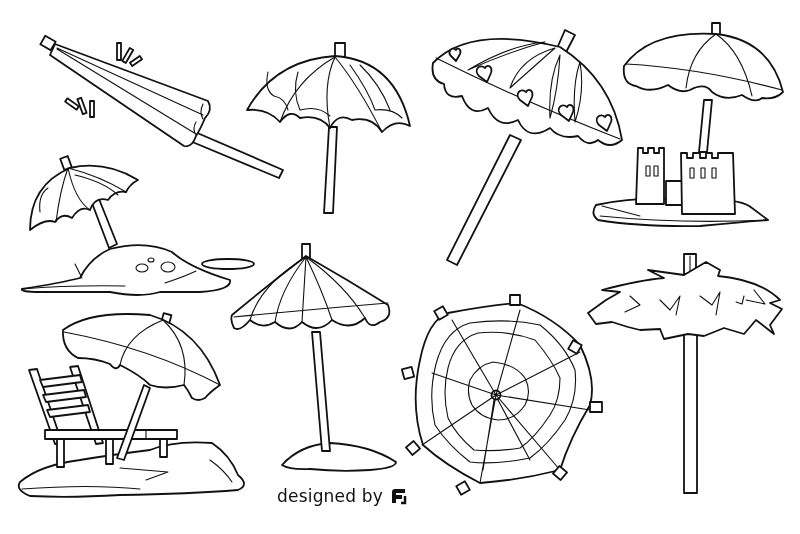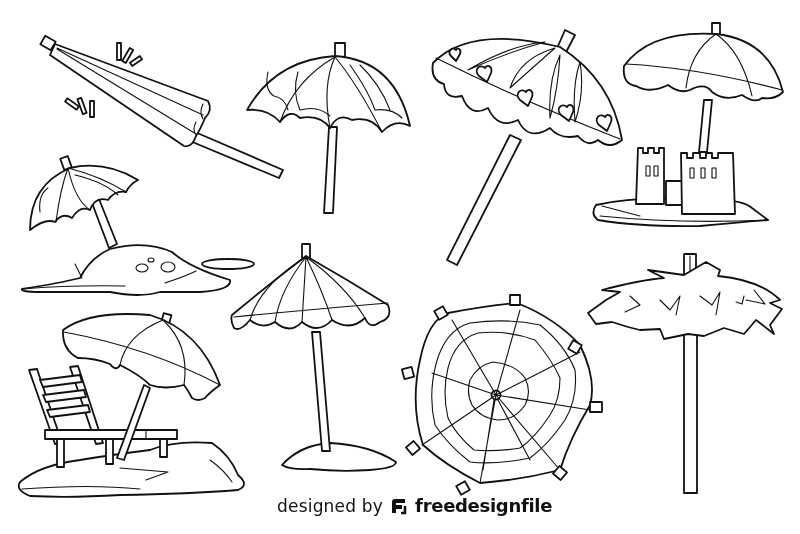--- a/index.html
+++ b/index.html
@@ -3,21 +3,21 @@
 <meta charset="utf-8">
 <style>
   html, body { margin: 0; padding: 0; background: #ffffff; }
   body { width: 800px; height: 534px; position: relative; overflow: hidden; }
   .canvas { position: absolute; left: 0; top: 0; width: 800px; height: 534px; }
   .canvas svg { position: absolute; left: 0; top: 0; }
   .art { fill: #ffffff; stroke: #111111; stroke-width: 1.8; stroke-linejoin: round; stroke-linecap: round; }
   .thin { fill: none; stroke: #111111; stroke-width: 1.1; stroke-linecap: round; stroke-linejoin: round; }
   .credit {
     position: absolute; left: 277px; top: 486px; height: 30px;
-    display: flex; align-items: flex-end; gap: 6px;
+    display: flex; align-items: flex-start; gap: 6px;
     font-family: "DejaVu Sans", sans-serif; color: #111111;
   }
   .credit .prefix { font-size: 17px; letter-spacing: 0.2px; }
   .credit .logo { width: 20px; height: 20px; display: inline-block; }
   .credit .brand { font-size: 18px; font-weight: bold; letter-spacing: -0.3px; }
 </style>
 </head>
 <body>
 
 <div class="canvas">
@@ -139,14 +139,13 @@
 
 </svg>
 </div>
 
 <div class="credit">
   <span class="prefix">designed by</span>
   <svg class="logo" viewBox="0 0 20 20">
     <path d="M3,17 L3,6 Q3,3 6,3 L16,3 L16,7 L7,7 L7,9 L13,9 L13,13 L7,13 L7,17 Z" fill="#111111"></path>
     <path d="M12,17 L16,17 L16,10" fill="none" stroke="#111111" stroke-width="2.5"></path>
   </svg>
-  <span class="brand">freedesignfile</span>
 </div>
 
 </body></html>

